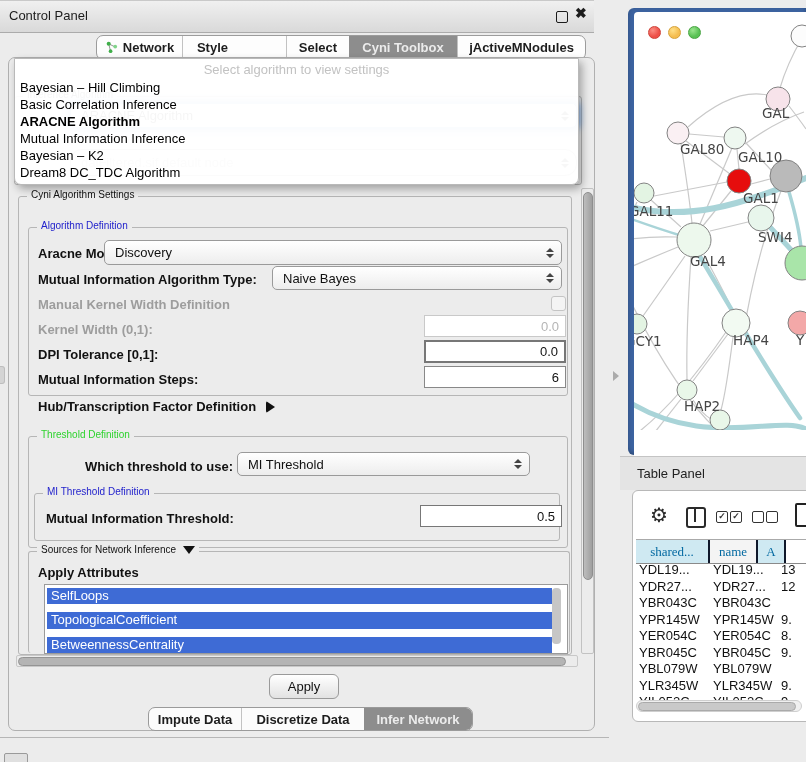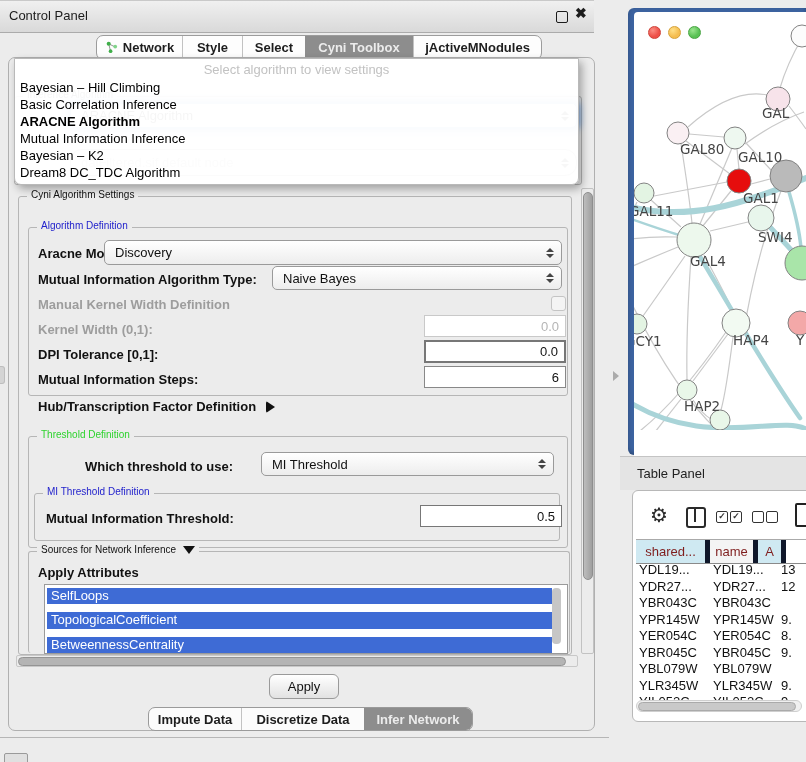--- a/index.html
+++ b/index.html
@@ -102,21 +102,21 @@
   #tablebar{left:620px;top:456px;width:186px;height:33px;background:#e4e4e4;border-top:1px solid #c4c4c4;}
   #tablebar .title{position:absolute;left:17px;top:9px;font-size:13px;color:#222;}
   #table-card{left:632px;top:490px;width:180px;height:230px;background:#fff;border:1px solid #b8b8b8;border-radius:6px;overflow:hidden;}
   #gear-icon{left:650px;top:505px;font-size:20px;color:#2a2a2a;line-height:20px;}
   #split-icon{left:686px;top:507px;width:16px;height:17px;border:2px solid #2a2a2a;border-radius:3px;}
   #split-icon i{position:absolute;left:6px;top:0;width:2px;height:13px;background:#2a2a2a;}
   .cbx{position:absolute;top:511px;width:10px;height:10px;border:1.5px solid #333;border-radius:2px;font-size:9px;line-height:9px;
     color:#333;text-align:center;font-weight:bold;}
   #doc-icon{left:795px;top:503px;width:16px;height:20px;border:2px solid #222;border-radius:2px;background:#fff;}
   #table-head{left:636px;top:539px;width:170px;height:23px;display:flex;border-bottom:1px solid #8a8a8a;border-top:1px solid #aaa;}
-  .hcell{box-sizing:border-box;border-right:5px solid #0f172a;font-size:13px;color:#7f1d1d;display:flex;align-items:center;justify-content:center;}
+  .hcell{box-sizing:border-box;border-right:2px solid #0f172a;font-size:13px;color:#0369a1;display:flex;align-items:center;justify-content:center;font-family:Liberation Serif, serif;}
   .hcell.blue{background:#cfe9f2;}
   .hcell.plain{background:#f4f4f4;}
   #table-body{left:636px;top:562px;width:170px;}
   .trow{display:flex;height:16.5px;font-size:13px;color:#111;}
   .tcell{overflow:hidden;white-space:nowrap;}
   #table-hthumb-track{left:636px;top:700px;width:166px;height:12px;background:#f0f0f0;border:1px solid #cfcfcf;border-radius:6px;box-sizing:border-box;}
   #table-hthumb{left:638px;top:701.5px;width:158px;height:9px;background:#c9c9c9;border:1px solid #aaa;border-radius:5px;box-sizing:border-box;}
 </style>
 </head>
 <body>
@@ -136,21 +136,21 @@
           <line x1="4" y1="3" x2="6" y2="11" stroke="#8a8a8a"></line>
           <circle cx="4" cy="3" r="2.2" fill="#3fae49"></circle>
           <circle cx="11" cy="6" r="2" fill="#7fd489"></circle>
           <circle cx="6" cy="11" r="2" fill="#3fae49"></circle>
         </svg>
         <span>Network</span>
       </div>
       <div class="tabseg" style="width: 59px;">
         <span>Style</span>
       </div>
-      <div class="tabseg" style="width: 62px;">
+      <div class="tabseg" style="width: 62px; margin-left: 44px;">
         <span>Select</span>
       </div>
       <div class="tabseg sel" style="width: 108px;">
         <span>Cyni Toolbox</span>
       </div>
       <div class="tabseg" style="width: 127px;">
         <span>jActiveMNodules</span>
       </div>
     </div>
 
@@ -226,21 +226,21 @@
 
   <div class="abs" id="hub-row">
     <span>Hub/Transcription Factor Definition</span>
     <span id="hub-arrow"></span>
   </div>
 
   <div class="abs group" id="threshold-group">
     <span class="glabel green">Threshold Definition</span>
   </div>
   <span class="flabel" style="left:85px;top:459px;">Which threshold to use:</span>
-  <div class="abs combo" style="left:237px;top:452px;width:293px;height:24px;margin-left:24px;">
+  <div class="abs combo" style="left:237px;top:452px;width:293px;height:24px;">
     <span>MI Threshold</span>
     <span class="spin">
         <i class="up"></i>
         <i class="dn"></i>
       </span>
   </div>
   <div class="abs group" id="mi-group">
     <span class="glabel blue">MI Threshold Definition</span>
   </div>
   <span class="flabel" style="left:46px;top:511px;">Mutual Information Threshold:</span>

